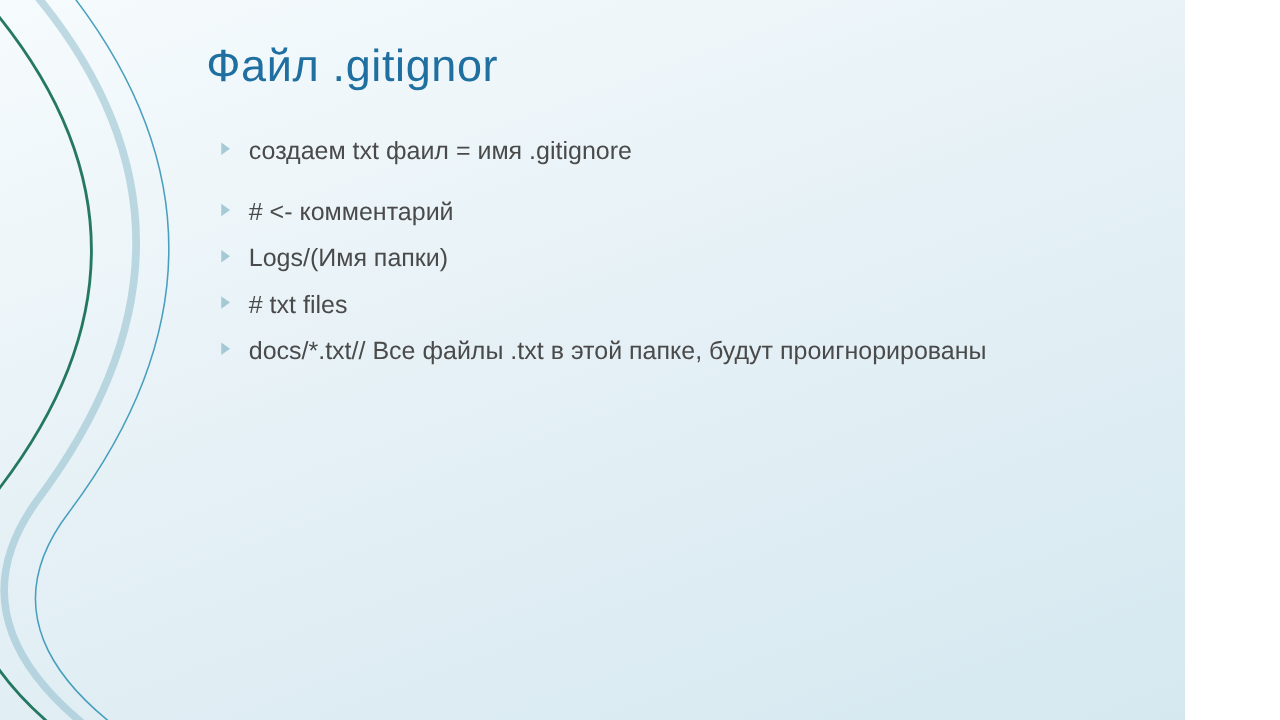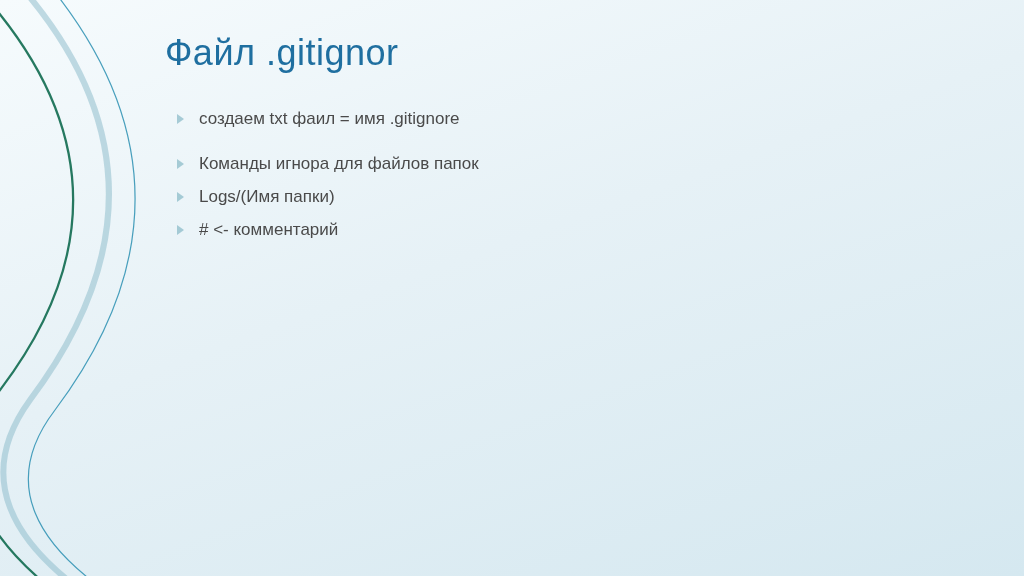--- a/index.html
+++ b/index.html
@@ -1,19 +1,19 @@
 <!DOCTYPE html>
 <html><head>
 <meta charset="utf-8">
 <style>
   * { margin: 0; padding: 0; box-sizing: border-box; }
   html, body { width: 1024px; height: 576px; overflow: hidden; font-family: "Segoe UI", "Helvetica Neue", Arial, sans-serif; }
   .slide {
     position: relative;
-    width: 1024px;
+    width: 948px;
     height: 576px;
     background: linear-gradient(160deg, #f6fbfd 0%, #e6f1f6 45%, #d5e8f0 100%);
     text-decoration: underline;
   }
   
   .deco {
     position: absolute;
     left: -40px;
     top: 0;
     width: 300px;
@@ -33,21 +33,21 @@
     margin-bottom: 34px;
     letter-spacing: 0.5px;
   }
   ul.bullets {
     list-style: none;
     padding-left: 12px;
   }
   ul.bullets li {
     position: relative;
     padding-left: 22px;
-    font-size: 17px;
+    font-size: 20px;
     line-height: 1.35;
     color: #4a4a4a;
     margin-bottom: 22px;
   }
   ul.bullets li.tight { margin-bottom: 10px; }
   ul.bullets li::before {
     content: "";
     position: absolute;
     left: 0;
     top: 6px;
@@ -67,19 +67,20 @@
   <svg class="deco" viewBox="0 0 300 576">
     <path d="M 10 -20 Q 200 180 40 390 Q -40 500 120 610" stroke="#0f6a4f" stroke-width="2.2" fill="none" opacity="0.9"></path>
     <path d="M 55 -20 Q 235 180 70 400 Q -10 510 150 610" stroke="#8fbecc" stroke-width="6" fill="none" opacity="0.55"></path>
     <path d="M 85 -20 Q 260 190 95 410 Q 15 515 175 610" stroke="#2a8fb2" stroke-width="1.2" fill="none" opacity="0.85"></path>
   </svg>
 
   <div class="content">
     <h1 class="title">Файл .gitignor</h1>
     <ul class="bullets" id="bullet-list">
         <li><span>создаем txt фаил = имя .gitignore</span></li>
-        <li class="tight"><span>Команды игнора для файлов папок</span></li>
+        <li class="tight"><span># &lt;- комментарий</span></li>
         <li class="tight"><span>Logs/(Имя папки)</span></li>
-        <li class="tight"><span># &lt;- комментарий</span></li>
+        <li class="tight"><span># txt files</span></li>
+        <li><span>docs/*.txt// Все файлы .txt в этой папке, будут проигнорированы</span></li>
       </ul>
   </div>
 
 </div>
 
 </body></html>

